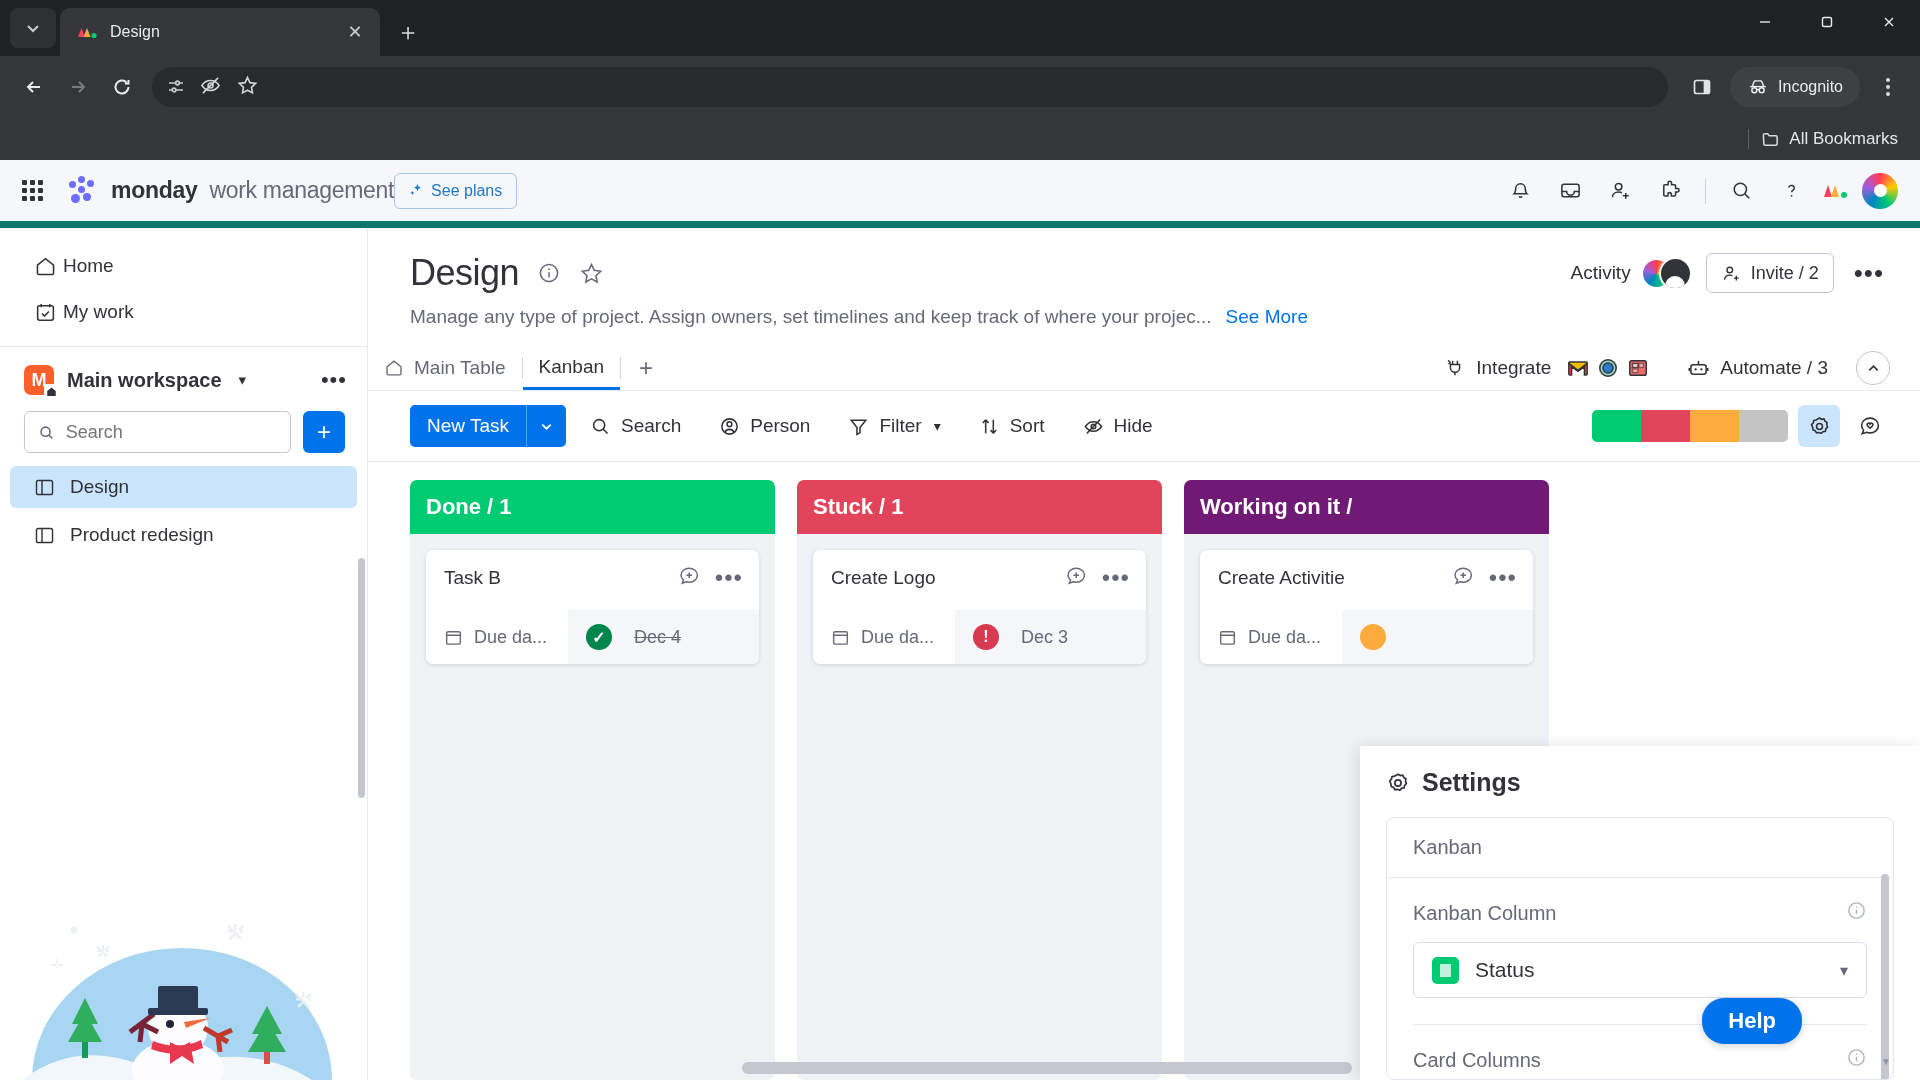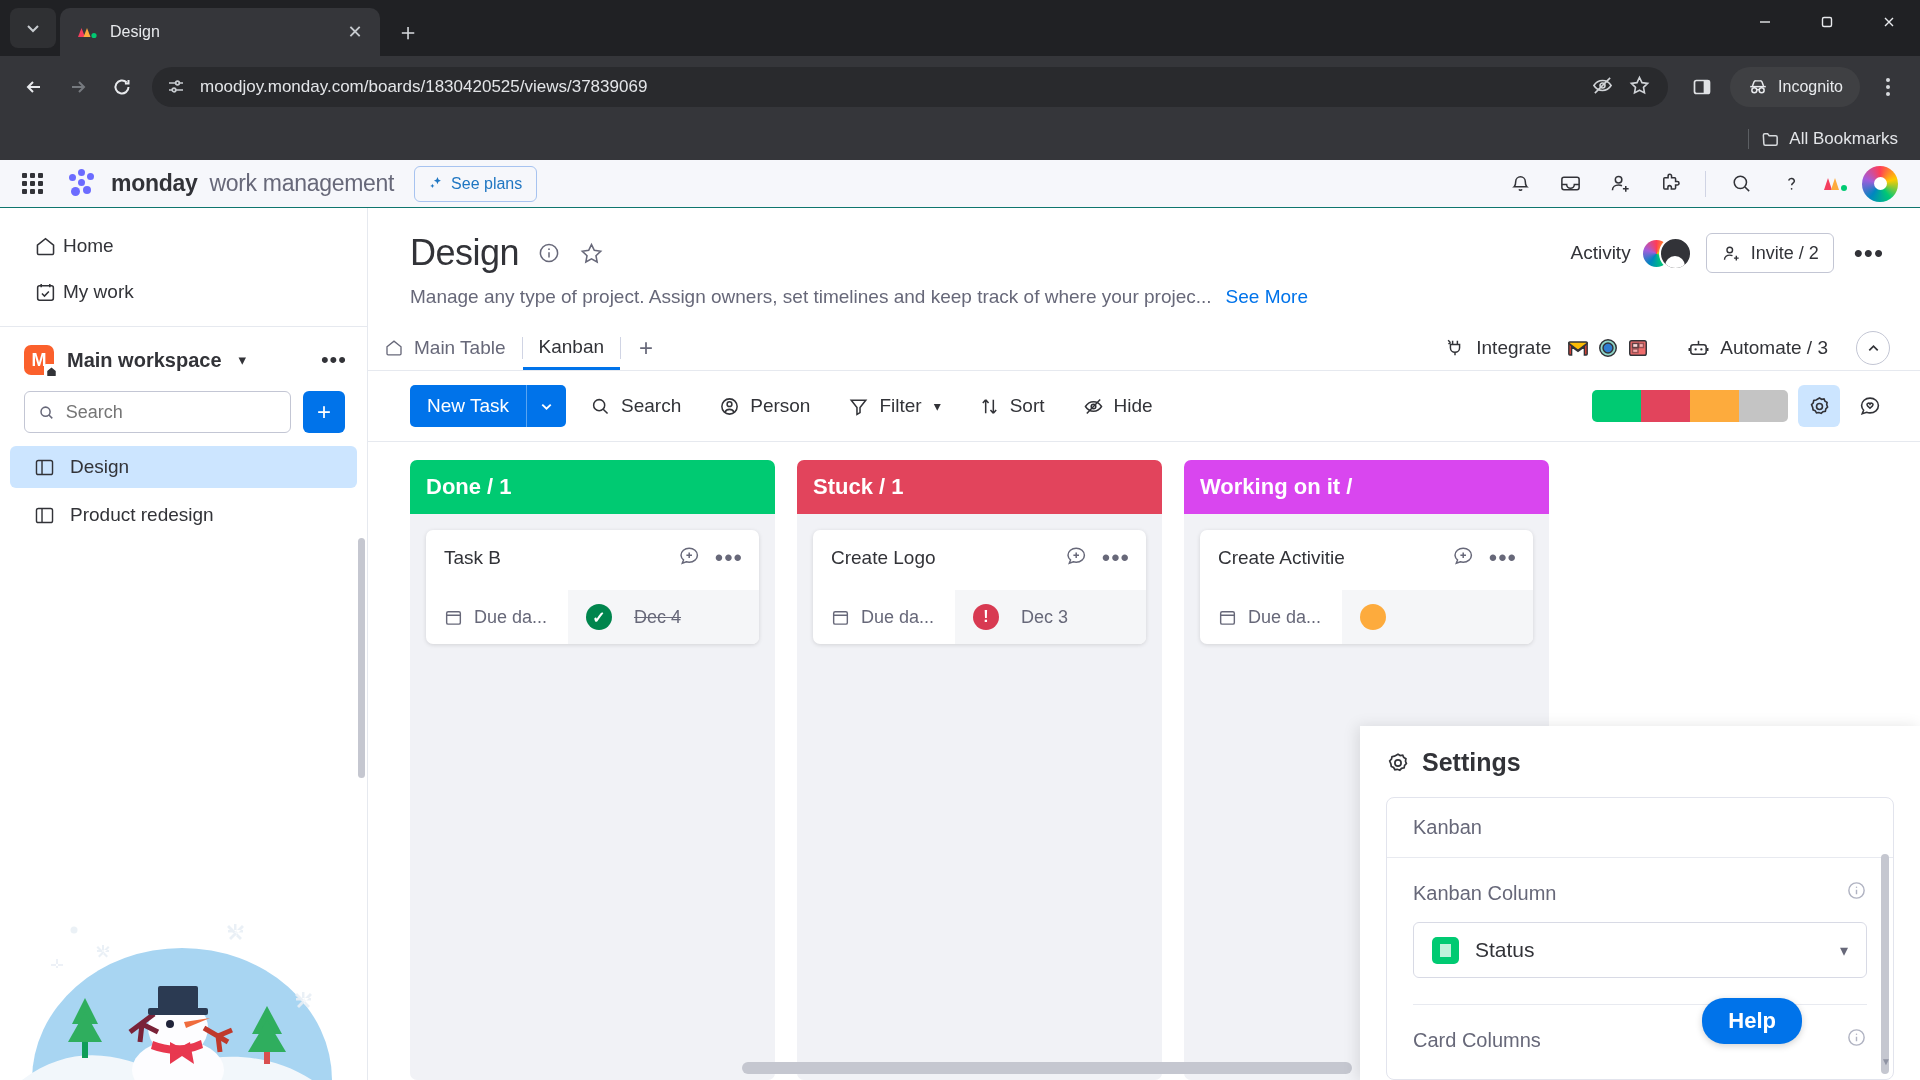--- a/index.html
+++ b/index.html
@@ -92,32 +92,32 @@
     justify-content: flex-end; padding-right: 22px; gap: 12px; flex: none;
   }
   .bm-sep { width: 1px; height: 20px; background: #5c5f63; }
   .bookmarkbar .bm-item { display: flex; align-items: center; gap: 9px; }
   .bookmarkbar .bm-item span { color: #e3e5e8; font-size: 17px; }
   .bookmarkbar svg { stroke: #d7dadd; stroke-width: 1.6; fill: none; }
 
   
   .app { flex: 1; display: flex; flex-direction: column; background: #fff; min-height: 0; }
   .app-top {
-    height: 48px; background: #f6f7fb; border-bottom: 1px solid #0f766e;
+    height: 68px; background: #f6f7fb; border-bottom: 7px solid #0f766e;
     display: flex; align-items: center; padding: 4px 22px; flex: none;
   }
   .grid-icon { display: grid; grid-template-columns: repeat(3, 5px); gap: 3px; margin-right: 24px; }
   .grid-icon i { width: 5px; height: 5px; background: #323338; border-radius: 1px; display:block; }
   .mday-logo { display: flex; align-items: center; gap: 12px; }
   .dots-logo { width: 32px; height: 30px; position: relative; flex: none; }
   .dots-logo i { position: absolute; border-radius: 50%; background: #6c6cff; display:block; }
   .brand-bold { font-size: 23px; font-weight: 700; color: #323338; letter-spacing: -0.3px; }
   .brand-light { font-size: 23px; font-weight: 400; color: #676879; letter-spacing: -0.3px; }
   .see-plans {
-    margin-left: 20px; height: 36px; border: 1px solid #a7c3f0; border-radius: 6px;
+    height: 36px; border: 1px solid #a7c3f0; border-radius: 6px;
     display: flex; align-items: center; gap: 7px; padding: 0 14px;
     color: #1f76c2; font-size: 16px; background: transparent;
   }
   .top-right { margin-left: auto; display: flex; align-items: center; gap: 8px; }
   .tr-icon {
     width: 42px; height: 42px; border-radius: 6px; display: flex;
     align-items: center; justify-content: center;
   }
   .tr-icon svg { stroke: #323338; stroke-width: 1.6; fill: none; }
   .tr-sep { width: 1px; height: 26px; background: #d0d4e4; margin: 0 6px; }
@@ -417,21 +417,20 @@
         </svg>
     </div>
     <div class="omnibox">
       <span class="omni-icon">
         <svg width="20" height="20" viewBox="0 0 20 20">
           <path d="M3 6h7M13 6h4M3 13h4M10 13h7"></path>
             <circle cx="11.5" cy="6" r="1.8"></circle>
             <circle cx="8" cy="13" r="1.8"></circle>
         </svg>
       </span>
-      <span class="omni-url">moodjoy.monday.com/boards/1830420525/views/37839069</span>
       <span class="omni-right">
         <span>
           <svg width="21" height="21" viewBox="0 0 22 22">
               <path d="M2 11s3.3-5.2 9-5.2 9 5.2 9 5.2-3.3 5.2-9 5.2S2 11 2 11z"></path>
               <circle cx="11" cy="11" r="2.6"></circle>
               <path d="M3 19L19 3"></path>
             </svg>
         </span>
         <span>
           <svg width="21" height="21" viewBox="0 0 22 22">
@@ -892,21 +891,21 @@
                     <span class="kcard-date">
                       <span class="badge-circle" style="background:#d83a52">!</span>
                       <span>Dec 3</span>
                     </span>
                   </div>
                 </div>
               </div>
             </div>
 
             <div class="kcol">
-              <div class="kcol-head" style="background:#d946ef">
+              <div class="kcol-head" style="background:#701a75">
                 <span>Working on it /</span>
               </div>
               <div class="kcol-body">
                 <div class="kcard">
                   <div class="kcard-top">
                     <span class="kcard-title">Create Activitie</span>
                     <span>
                       <svg width="24" height="24" viewBox="0 0 24 24">
                           <path d="M20.4 11.2c0 3.9-3.7 7-8.2 7-1 0-2-.1-2.9-.4l-4 1.4 1.2-3.3a6.6 6.6 0 0 1-2.5-4.7c0-3.9 3.7-7 8.2-7s8.2 3.1 8.2 7z"></path>
                           <path d="M12.2 8.4v5.6M9.4 11.2h5.6"></path>

